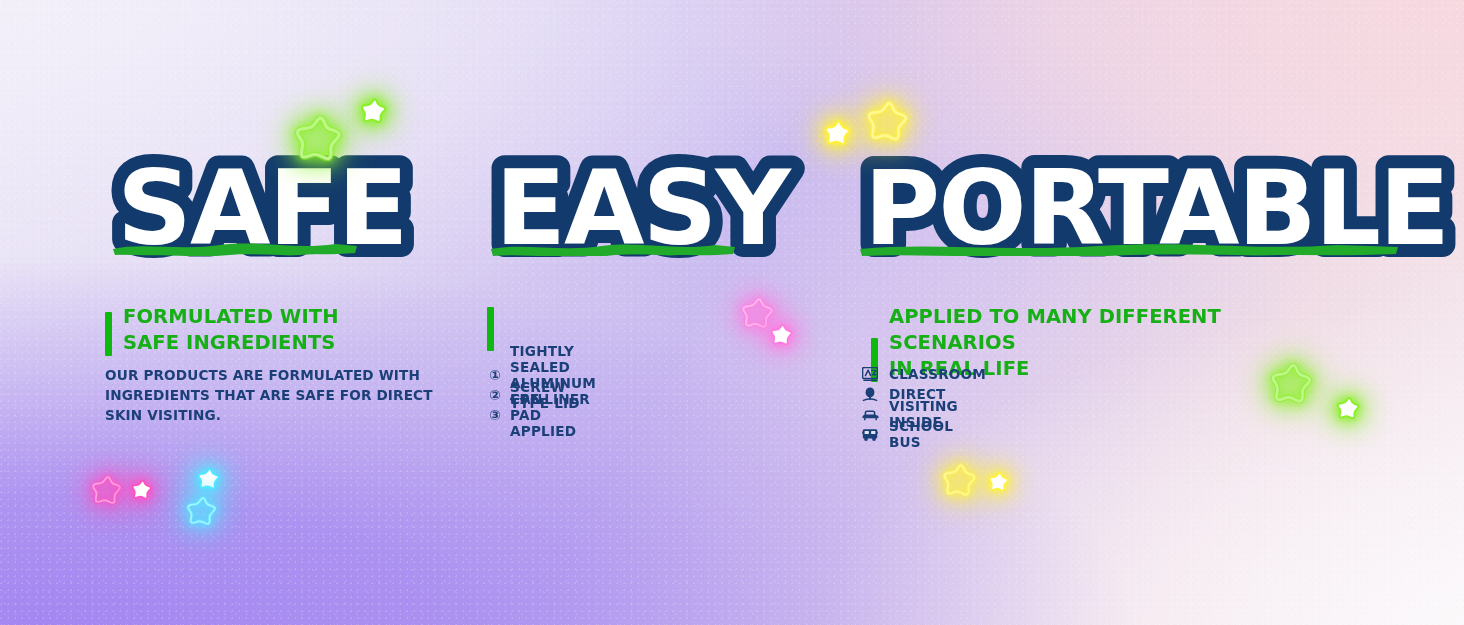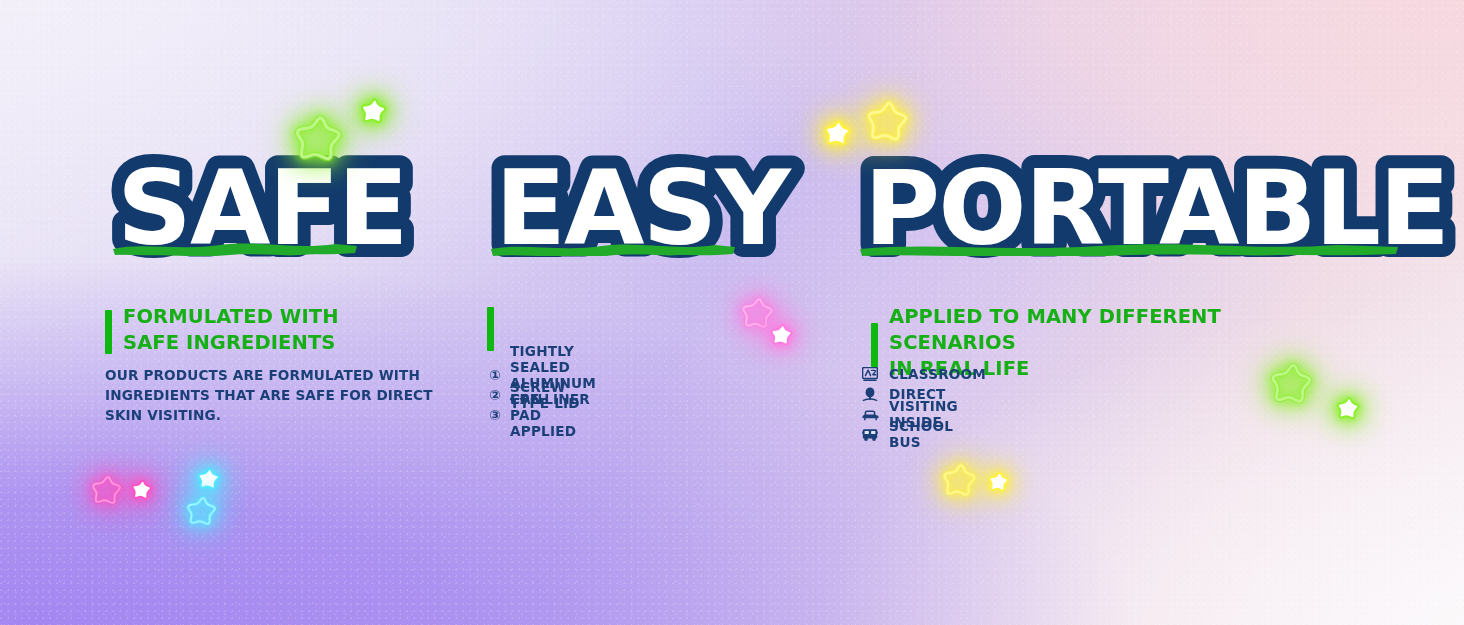--- a/index.html
+++ b/index.html
@@ -44,21 +44,21 @@
   .stroke-svg text.outline{
     fill:none;stroke:#123a6d;stroke-width:26px;
     stroke-linejoin:round;paint-order:stroke;
   }
   .stroke-svg text.fill{fill:#ffffff;}
   
   .brush{position:absolute;height:20px;}
   .brush svg{display:block;width:100%;height:100%;}
 
   
-  .subhead{position:absolute;display:flex;gap:11px;align-items:center;}
+  .subhead{position:absolute;display:flex;gap:11px;align-items:flex-end;}
   .accent-bar{width:7px;background:#0fb80f;border-radius:1px;flex:0 0 auto;margin-top:3px;}
   .subhead-text{
     color:#16b016;font-weight:bold;font-size:19.5px;line-height:26px;
     letter-spacing:.1px;font-family:"DejaVu Sans", sans-serif;
     white-space:pre-line;
   }
   
   .body-copy{
     position:absolute;color:#1b3f77;font-weight:bold;
     font-size:13.6px;line-height:20px;letter-spacing:.15px;

